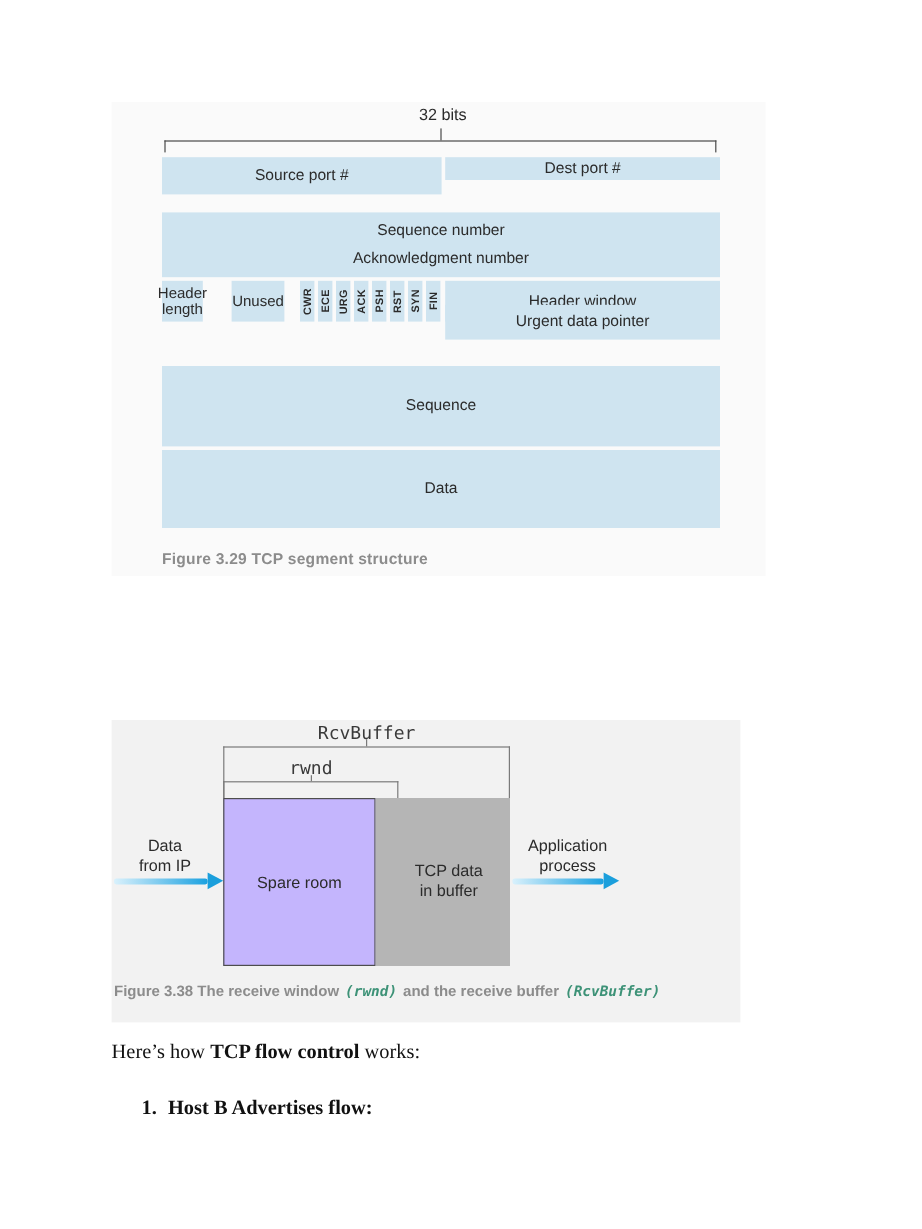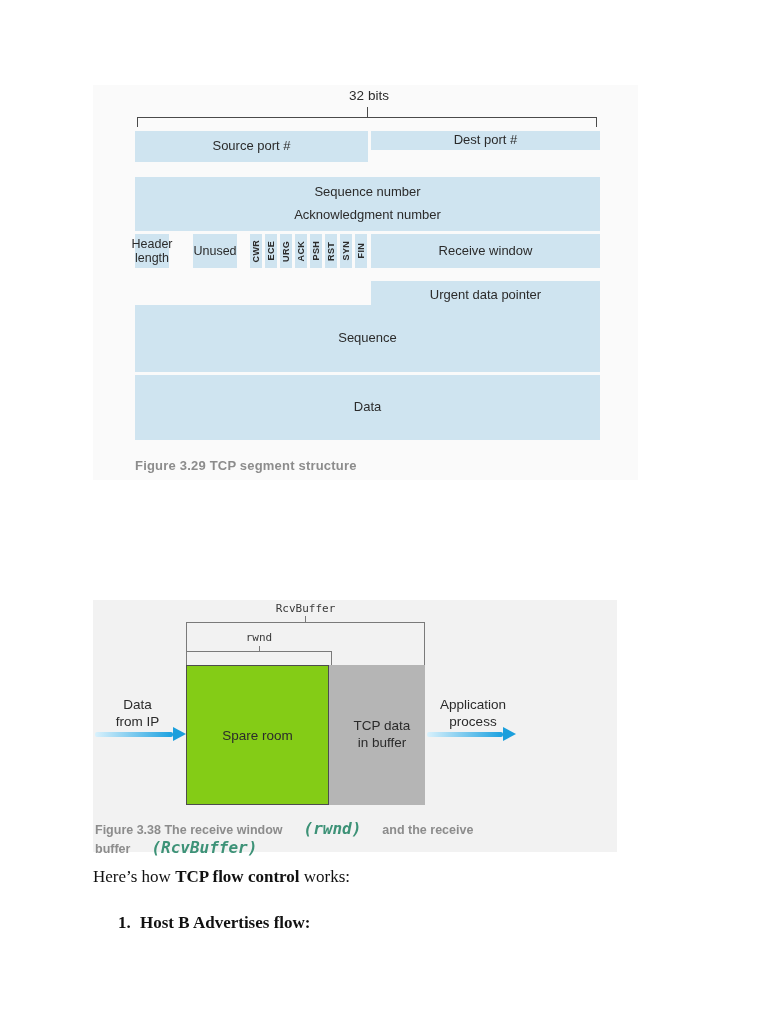--- a/index.html
+++ b/index.html
@@ -18,49 +18,49 @@
   .cell-sm{font-size:12.5px;}
   .flag-cell{background:#cfe4f0;display:flex;align-items:center;justify-content:center;}
   .flag-text{writing-mode:vertical-rl;transform:rotate(180deg);font-size:9px;
     font-weight:600;color:#2b2b2b;letter-spacing:0.3px;}
   .fig-caption{font-size:13px;font-weight:bold;color:#8c8c8c;letter-spacing:0.2px;}
   .cap1{left:135px;top:458px;width:420px;}
 
   
   .fig2-bg{left:93px;top:600px;width:524px;height:252px;background:#f2f2f2;}
   .mono-label{font-family:"DejaVu Sans Mono","Liberation Mono",monospace;
-    font-size:11px;color:#3a3a3a;text-align:center;}
+    font-size:15px;color:#3a3a3a;text-align:center;}
   .rcvbuffer-label{left:245px;top:602px;width:121px;}
   .rcv-tick{left:305px;top:616px;width:1px;height:6px;background:#7a7a7a;}
   .rcv-bracket{left:186px;top:622px;width:239px;height:43px;
     border-top:1px solid #7a7a7a;border-left:1px solid #7a7a7a;border-right:1px solid #7a7a7a;}
   .rwnd-label{left:199px;top:631px;width:120px;}
   .rwnd-tick{left:259px;top:646px;width:1px;height:5px;background:#7a7a7a;}
   .rwnd-bracket{left:186px;top:651px;width:146px;height:14px;
     border-top:1px solid #7a7a7a;border-left:1px solid #7a7a7a;border-right:1px solid #7a7a7a;}
   .buffer-box{left:186px;top:665px;width:239px;height:140px;display:flex;}
-  .spare-room{width:143px;background:#84cc16;border:1px solid #4d4d4d;
+  .spare-room{width:127px;background:#c4b5fd;border:1px solid #4d4d4d;
     display:flex;align-items:center;justify-content:center;
     font-size:13.5px;color:#2b2b2b;box-sizing:border-box;}
   .tcp-data{flex:1;background:#b5b5b5;display:flex;align-items:center;justify-content:center;}
   .tcp-data-inner{width:70px;text-align:center;font-size:13.5px;color:#2b2b2b;line-height:1.25;margin-left:10px;}
   .arrow-label{font-size:13.5px;color:#2b2b2b;text-align:center;line-height:1.25;}
   .arrow-label span{display:block;}
   .lbl-left{left:100px;top:697px;width:75px;}
   .lbl-right{left:430px;top:697px;width:86px;}
   .arrow-shaft{height:5px;top:732px;background:linear-gradient(to right,#d9f1fc,#1ba1e0);border-radius:2px;}
   .shaft-left{left:95px;width:78px;}
   .shaft-right{left:427px;width:76px;}
   .arrow-head{width:0;height:0;top:727px;border-top:7.5px solid transparent;
     border-bottom:7.5px solid transparent;border-left:13px solid #1b9fdc;}
   .head-left{left:173px;}
   .head-right{left:503px;}
   .cap2{left:95px;top:819px;width:520px;font-size:12.5px;font-weight:bold;color:#8c8c8c;}
   .code-green{font-family:"DejaVu Sans Mono","Liberation Mono",monospace;
-    font-style:italic;font-weight:bold;color:#3d9277;font-size:16px;margin:0 21px;}
+    font-style:italic;font-weight:bold;color:#3d9277;font-size:12px;margin:0 5px;}
 
   
   .body-text{font-family:"Liberation Serif",serif;font-size:17px;color:#111111;}
   .intro-line{left:93px;top:867px;width:600px;}
   .list-item{left:118px;top:913px;width:600px;font-weight:bold;}
   .item-num{display:inline-block;width:22px;}
 </style>
 </head>
 <body>
 
@@ -100,23 +100,23 @@
   <div class="abs flag-cell" style="left:325px;top:234px;width:12px;height:34px;">
     <span class="flag-text">RST</span>
     </div>
   <div class="abs flag-cell" style="left:340px;top:234px;width:12px;height:34px;">
     <span class="flag-text">SYN</span>
     </div>
   <div class="abs flag-cell" style="left:355px;top:234px;width:12px;height:34px;">
     <span class="flag-text">FIN</span>
     </div>
 
-  <div class="abs cell" style="left:371px;top:234px;width:229px;height:34px;">Receive window</div>
+  <div class="abs cell" style="left:371px;top:234px;width:229px;height:34px;">Header window</div>
 
-  <div class="abs cell" style="left:371px;top:281px;width:229px;height:29px;">Urgent data pointer</div>
+  <div class="abs cell" style="left:371px;top:254px;width:229px;height:29px;">Urgent data pointer</div>
 
   <div class="abs cell" style="left:135px;top:305px;width:465px;height:67px;">Sequence</div>
 
   <div class="abs cell" style="left:135px;top:375px;width:465px;height:65px;">Data</div>
 
   <div class="abs fig-caption cap1">Figure 3.29 TCP segment structure</div>
 
   <div class="abs fig2-bg"></div>
 
   <div class="abs mono-label rcvbuffer-label">RcvBuffer</div>

